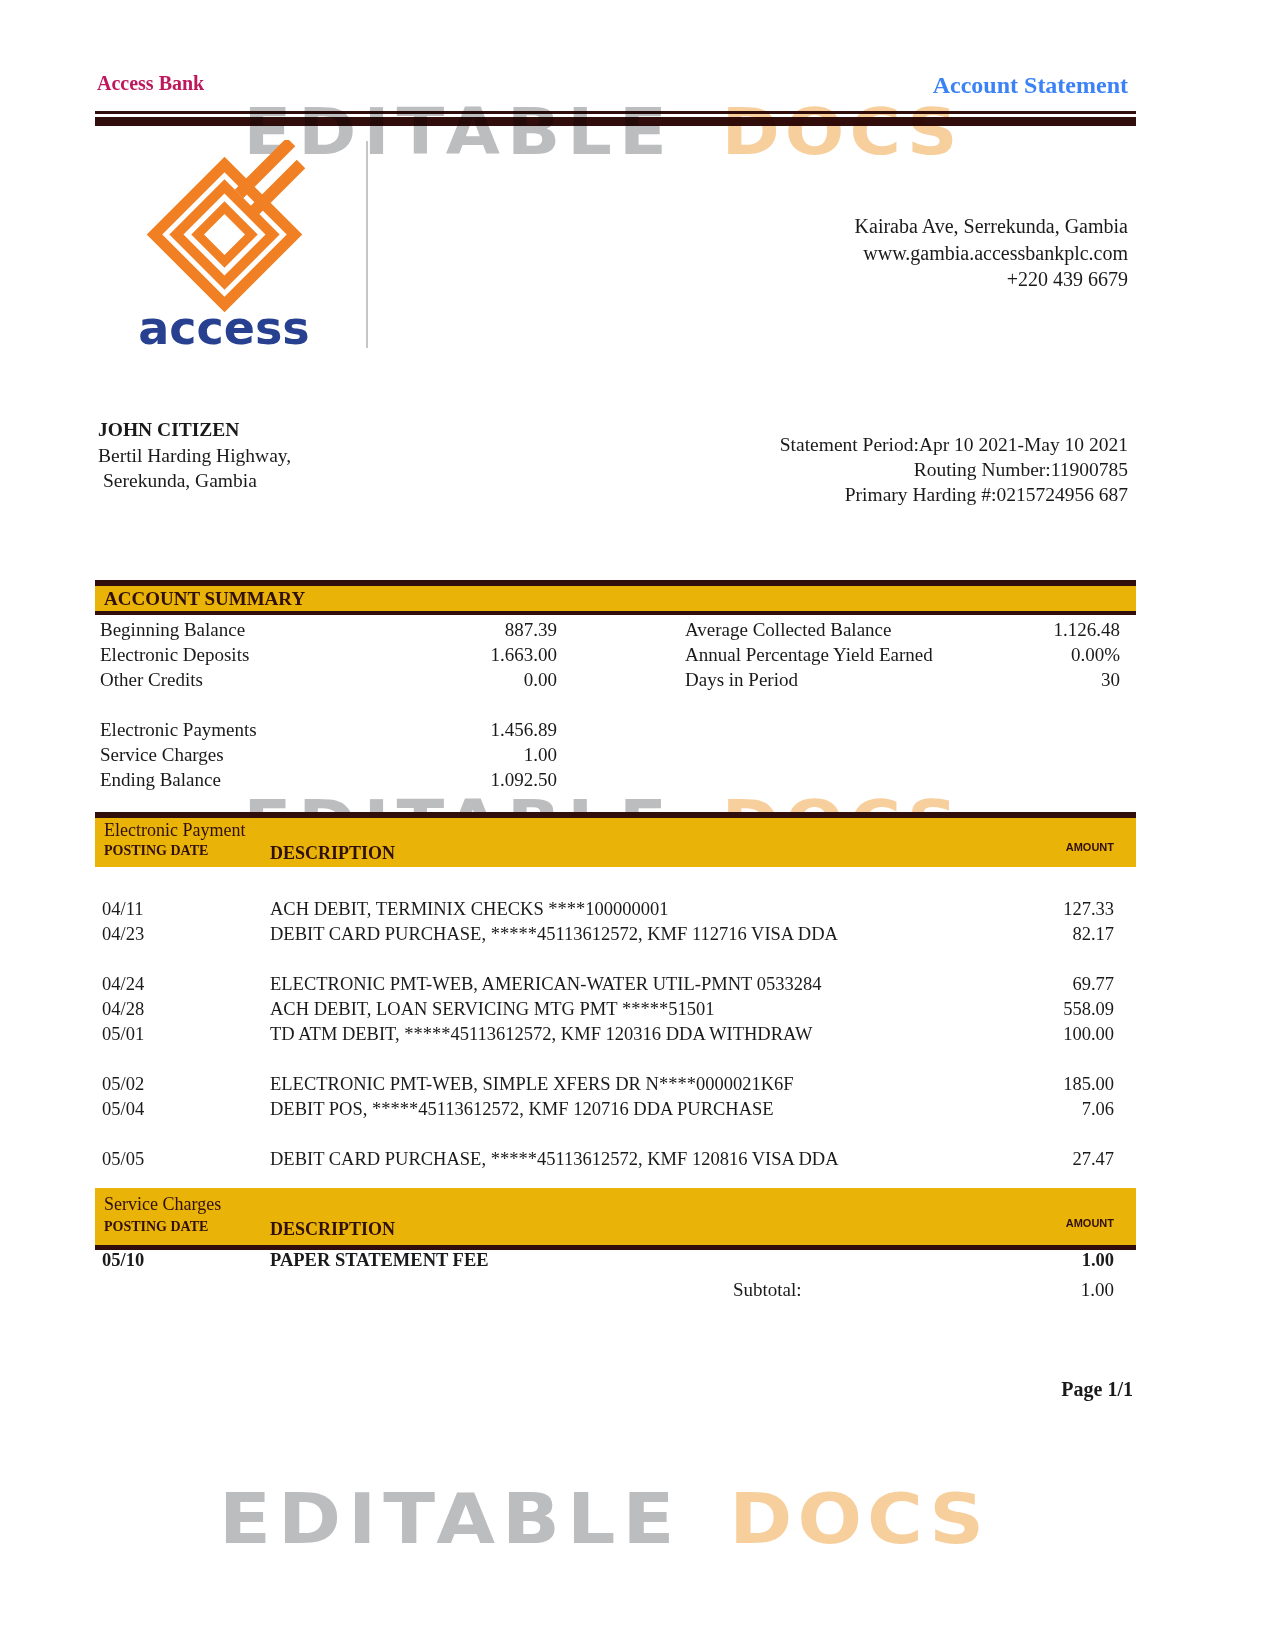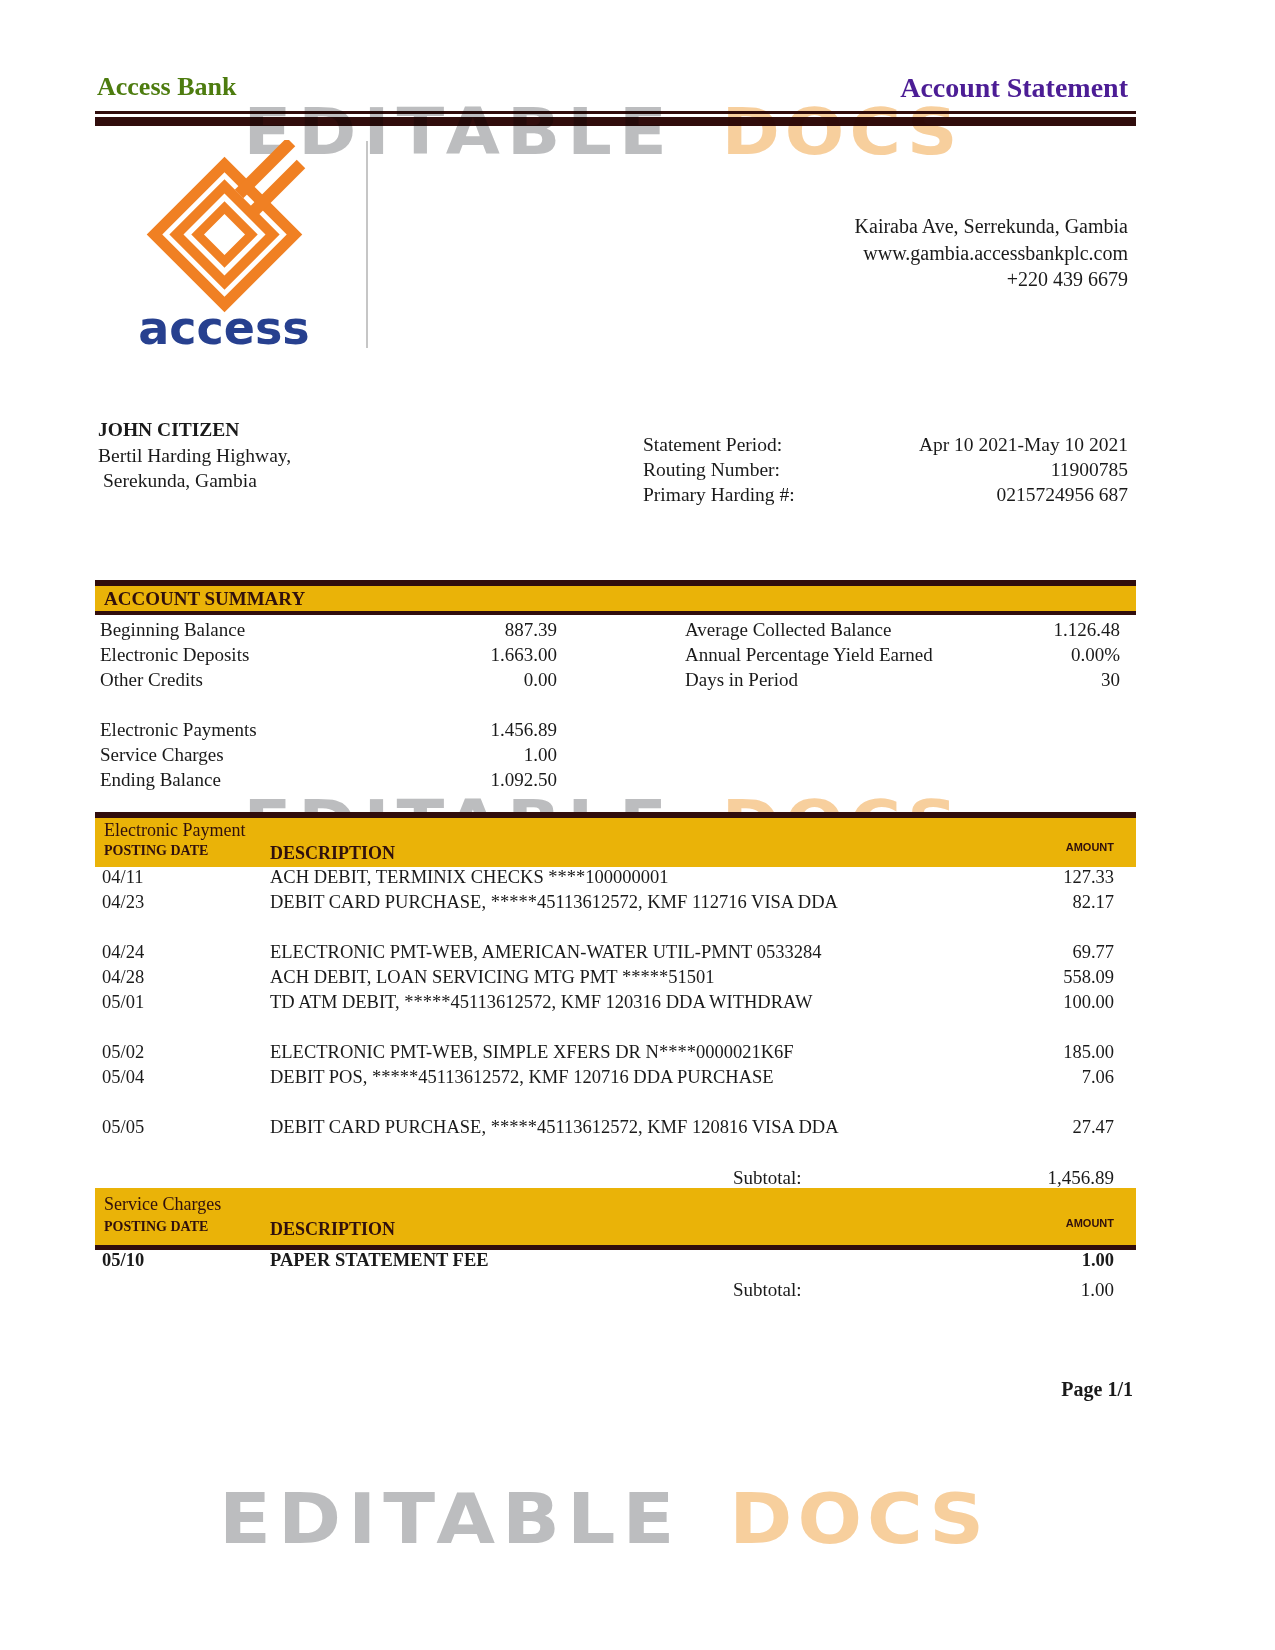--- a/index.html
+++ b/index.html
@@ -10,40 +10,40 @@
   .watermark{position:absolute;display:flex;justify-content:center;gap:48px;
              font-family:"DejaVu Sans",sans-serif;font-weight:bold;
              mix-blend-mode:multiply;pointer-events:none;transform:scaleY(.92);transform-origin:top;}
   .wm-a{color:#aaabad;opacity:.78;letter-spacing:7px;}
   .wm-b{color:#f5bf7d;opacity:.75;letter-spacing:5px;}
   #wm-top{left:248px;top:94px;width:710px;font-size:70px;}
   #wm-mid{left:248px;top:786px;width:710px;font-size:70px;}
   #wm-bottom{left:238px;top:1478px;width:732px;font-size:76px;}
 
   
-  .bank-name{position:absolute;left:97px;top:72px;font-size:26px;font-weight:bold;color:#4d7c0f;}
-  .doc-title{position:absolute;right:147px;top:72px;font-size:28px;font-weight:bold;color:#4c1d95;}
+  .bank-name{position:absolute;left:97px;top:72px;font-size:20px;font-weight:bold;color:#be185d;}
+  .doc-title{position:absolute;right:147px;top:72px;font-size:24px;font-weight:bold;color:#3b82f6;}
   .rule{position:absolute;left:95px;top:111px;width:1041px;}
   .rule .thin{height:3px;background:#310d0c;}
   .rule .gapline{height:3px;}
   .rule .thick{height:9px;background:#310d0c;}
 
   
   #logo{position:absolute;left:138px;top:140px;}
   #logo-divider{position:absolute;left:366px;top:141px;width:2px;height:207px;background:#c6c6c6;}
 
   
   .bank-contact{position:absolute;right:147px;top:213px;text-align:right;font-size:20px;line-height:26.5px;margin-left:48px;}
 
   
   .customer{position:absolute;left:98px;top:417px;font-size:19.5px;line-height:25.5px;}
   .customer .name{font-weight:bold;}
   .customer .addr2{padding-left:5px;}
   .stmt-info{position:absolute;left:643px;top:432px;width:485px;font-size:19.5px;}
-  .stmt-info .info-row{display:flex;justify-content:space-between;min-height:25px;line-height:25px;}
+  .stmt-info .info-row{display:flex;justify-content:flex-end;min-height:25px;line-height:25px;}
 
   
   .bar-dark{background:#310d0c;}
   .orange-bar{background:#eab308;position:relative;color:#30100d;}
 
   
   .summary-header{position:absolute;left:95px;top:580px;width:1041px;}
   .summary-header .title{height:25px;line-height:25px;padding-left:9px;font-size:19px;font-weight:bold;}
   .summary-left{position:absolute;left:95px;top:617px;width:470px;font-size:19px;}
   .summary-right{position:absolute;left:680px;top:617px;width:448px;font-size:19px;}
@@ -52,21 +52,21 @@
   .sum-row .val{padding-right:8px;}
 
   
   .section-ep{position:absolute;left:95px;top:812px;width:1041px;}
   .ep-head{height:49px;}
   .sec-title{position:absolute;left:9px;top:2px;font-size:18px;}
   .colh-date{position:absolute;left:9px;top:25px;font-size:14px;font-weight:bold;}
   .colh-desc{position:absolute;left:175px;top:25px;font-size:18px;font-weight:bold;}
   .colh-amt{position:absolute;right:22px;top:23px;font-size:11px;font-weight:bold;
             font-family:"Liberation Sans",sans-serif;}
-  .txn-rows{}
+  .txn-rows{padding-top:9px;margin-top:23px;}
   .txn-row{position:relative;height:25px;font-size:18.5px;}
   .c-date{position:absolute;left:7px;}
   .c-desc{position:absolute;left:175px;white-space:nowrap;}
   .c-amt{position:absolute;right:22px;}
   .subtotal-row{position:relative;height:25px;font-size:19px;}
   .subtotal-row .st-lbl{position:absolute;left:638px;}
   .subtotal-row .st-val{position:absolute;right:22px;}
   .ep-subtotal{margin-top:25px;}
 
   .section-sc{position:absolute;left:95px;top:1188px;width:1041px;}

